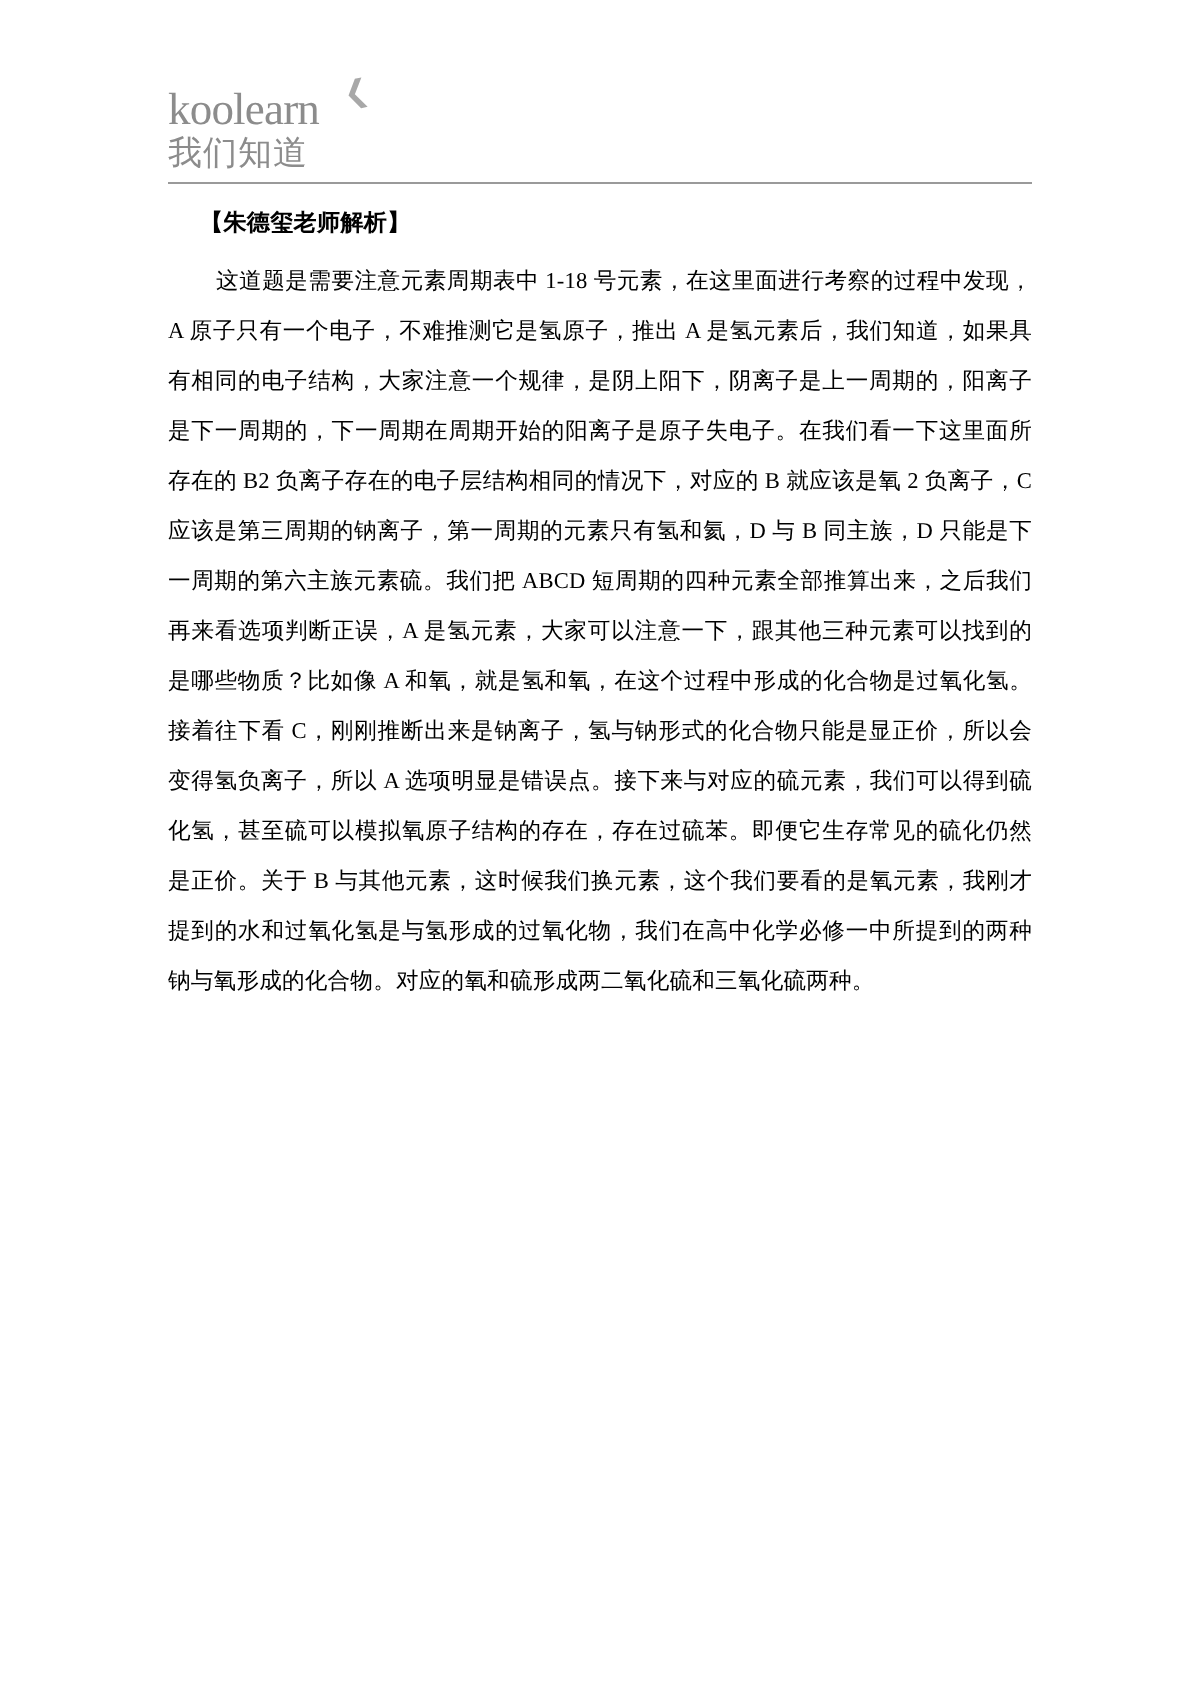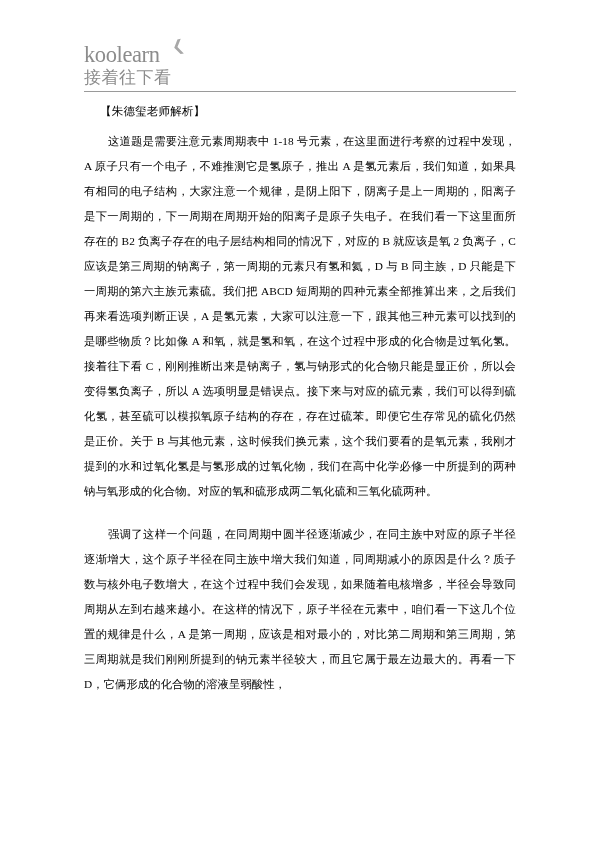--- a/index.html
+++ b/index.html
@@ -80,21 +80,21 @@
   
   .content {
     position: absolute;
     left: 84px;
     top: 103px;
     width: 432px;
   }
 
   .heading {
     font-family: "DejaVu Sans", "Liberation Sans", sans-serif;
-    font-weight: normal;
+    font-weight: bold;
     font-size: 11.5px;
     line-height: 17px;
     color: #000;
     margin: 0 0 9px 16px;
     letter-spacing: 0.2px;
   }
 
   p.para {
     font-family: Liberation Serif, serif;
     font-size: 11.3px;
@@ -114,24 +114,23 @@
 </style>
 </head>
 <body>
 
 <div class="page">
 
   <div class="letterhead">
     <div class="logo-block">
       <div class="logo-wordmark">koolearn</div>
       <div class="logo-tick">❮</div>
-      <div class="logo-sub">接着往下看</div>
+      <div class="logo-sub">我们知道</div>
     </div>
     <div class="rule"></div>
   </div>
 
   <div class="content">
     <div class="heading">【朱德玺老师解析】</div>
     <p class="para">这道题是需要注意元素周期表中 1-18 号元素，在这里面进行考察的过程中发现，A 原子只有一个电子，不难推测它是氢原子，推出 A 是氢元素后，我们知道，如果具有相同的电子结构，大家注意一个规律，是阴上阳下，阴离子是上一周期的，阳离子是下一周期的，下一周期在周期开始的阳离子是原子失电子。在我们看一下这里面所存在的 B2 负离子存在的电子层结构相同的情况下，对应的 B 就应该是氧 2 负离子，C 应该是第三周期的钠离子，第一周期的元素只有氢和氦，D 与 B 同主族，D 只能是下一周期的第六主族元素硫。我们把 ABCD 短周期的四种元素全部推算出来，之后我们再来看选项判断正误，A 是氢元素，大家可以注意一下，跟其他三种元素可以找到的是哪些物质？比如像 A 和氧，就是氢和氧，在这个过程中形成的化合物是过氧化氢。接着往下看 C，刚刚推断出来是钠离子，氢与钠形式的化合物只能是显正价，所以会变得氢负离子，所以 A 选项明显是错误点。接下来与对应的硫元素，我们可以得到硫化氢，甚至硫可以模拟氧原子结构的存在，存在过硫苯。即便它生存常见的硫化仍然是正价。关于 B 与其他元素，这时候我们换元素，这个我们要看的是氧元素，我刚才提到的水和过氧化氢是与氢形成的过氧化物，我们在高中化学必修一中所提到的两种钠与氧形成的化合物。对应的氧和硫形成两二氧化硫和三氧化硫两种。</p>
-    <p class="para">强调了这样一个问题，在同周期中圆半径逐渐减少，在同主族中对应的原子半径逐渐增大，这个原子半径在同主族中增大我们知道，同周期减小的原因是什么？质子数与核外电子数增大，在这个过程中我们会发现，如果随着电核增多，半径会导致同周期从左到右越来越小。在这样的情况下，原子半径在元素中，咱们看一下这几个位置的规律是什么，A 是第一周期，应该是相对最小的，对比第二周期和第三周期，第三周期就是我们刚刚所提到的钠元素半径较大，而且它属于最左边最大的。再看一下 D，它俩形成的化合物的溶液呈弱酸性，</p>
   </div>
 
 </div>
 
 </body></html>

